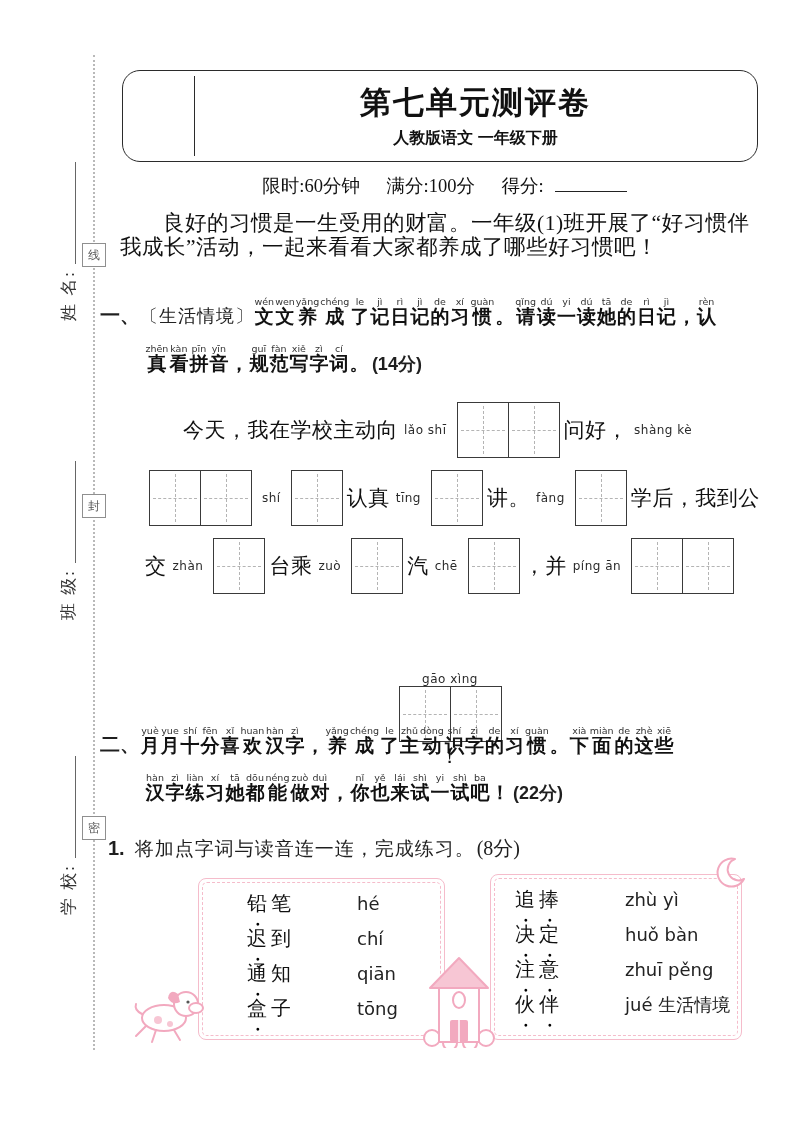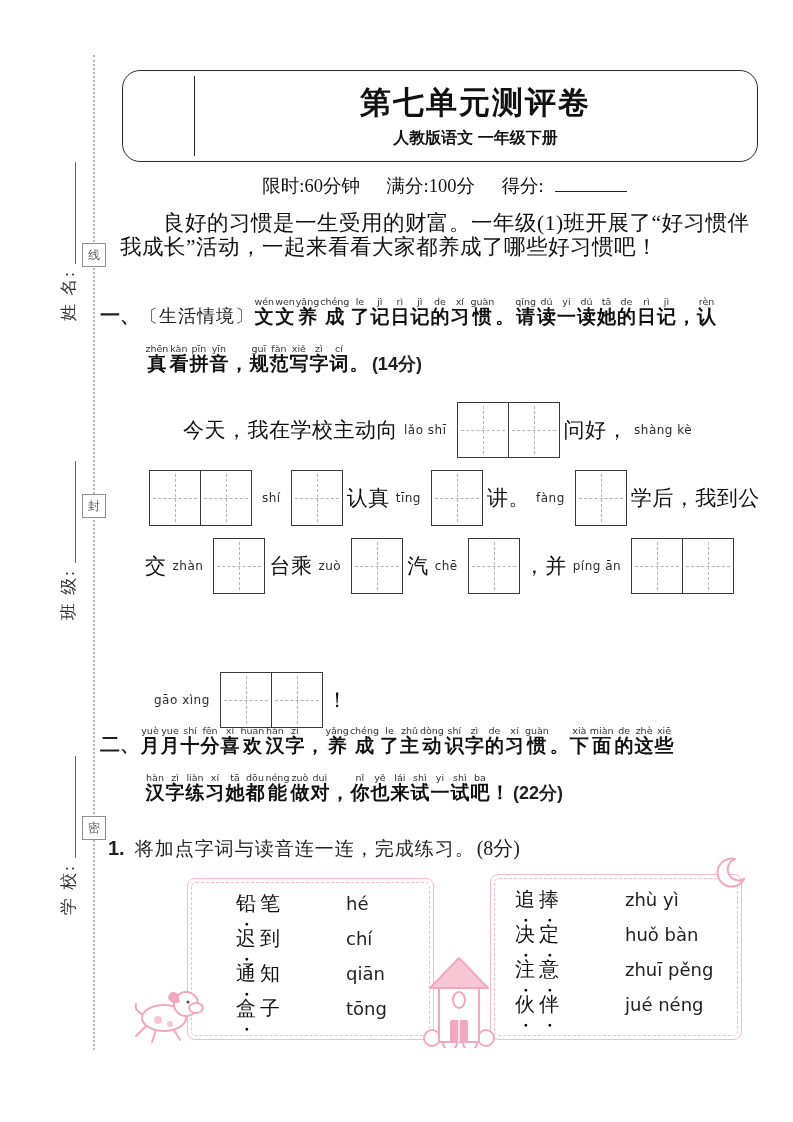--- a/index.html
+++ b/index.html
@@ -66,40 +66,40 @@
   .tcell{position:relative;width:50px;height:54px;background:#fff;}
   .tcell + .tcell{border-left:1.4px solid #3a3a3a;}
   .tcell::before{content:"";position:absolute;left:50%;top:3px;bottom:3px;
        border-left:1px dashed #b4b4b4;}
   .tcell::after{content:"";position:absolute;top:50%;left:3px;right:3px;
        border-top:1px dashed #b4b4b4;}
   #diary-r1{top:402px;}
   #diary-r2{top:470px;}
   #diary-r3{top:538px;}
   #diary-r4{top:608px;}
-  #diary-r5{top:672px;}
+  #diary-r5{top:644px;flex-direction:column;}
   #diary-r1 .lead{width:63px;flex:0 0 63px;}
   #diary-r2 .lead{width:25px;flex:0 0 25px;}
   #diary-r3 .lead{width:25px;flex:0 0 25px;}
   #diary-r4 .lead{width:23px;flex:0 0 23px;}
   #diary-r5 .lead{width:28px;flex:0 0 28px;}
 
   
   .subq{position:absolute;left:108px;top:835px;display:flex;align-items:baseline;}
   .subq .n{font-family:"Liberation Sans","DejaVu Sans",sans-serif;font-weight:700;
            font-size:20px;margin-right:10px;}
   .subq .t{font-size:19px;letter-spacing:1px;}
   .subq .s{font-size:20px;margin-left:2px;}
 
   
   .match{position:absolute;left:120px;top:862px;width:660px;height:210px;}
   .pbox{position:absolute;border:1.5px solid #f5bccb;border-radius:8px;background:#fff;}
   .pbox::before{content:"";position:absolute;inset:3px;border:1.5px dashed #f5bccb;
                 border-radius:5px;pointer-events:none;}
-  #pbox-left{left:67px;top:16px;width:245px;height:160px;}
+  #pbox-left{left:78px;top:16px;width:245px;height:160px;}
   #pbox-right{left:370px;top:12px;width:250px;height:164px;}
   .pbox-rows{position:relative;padding-top:11px;}
   #pbox-left .pbox-rows{padding-left:48px;}
   #pbox-right .pbox-rows{padding-left:24px;}
   .mrow{display:flex;align-items:baseline;height:35px;}
   .mword{width:68px;font-size:20px;letter-spacing:4px;color:#101010;}
   .mpy{margin-left:42px;font-family:"DejaVu Sans",sans-serif;font-size:18px;color:#222;}
   .mchar{position:relative;display:inline-block;}
   .mchar.d::after{content:"●";position:absolute;left:38%;bottom:-10px;font-size:6.5px;
                   color:#000;letter-spacing:0;}
@@ -275,21 +275,21 @@
           <div class="mrow">
             <span class="mword"><span class="mchar d">决</span><span class="mchar d">定</span></span>
             <span class="mpy">huǒ bàn</span>
           </div>
           <div class="mrow">
             <span class="mword"><span class="mchar d">注</span><span class="mchar d">意</span></span>
             <span class="mpy">zhuī pěng</span>
           </div>
           <div class="mrow">
             <span class="mword"><span class="mchar d">伙</span><span class="mchar d">伴</span></span>
-            <span class="mpy">jué néng</span>
+            <span class="mpy">jué 生活情境</span>
           </div>
         </div>
     </div>
 
     <div class="deco" id="deco-dog">
       <svg width="82" height="78" viewBox="0 0 82 78" fill="none">
         <ellipse cx="36" cy="48" rx="22" ry="13" fill="#fff" stroke="#f2a9bf" stroke-width="2"></ellipse>
         <circle cx="30" cy="50" r="4" fill="#f7c6d4"></circle>
         <circle cx="42" cy="54" r="3" fill="#f7c6d4"></circle>
         <circle cx="58" cy="34" r="12" fill="#fff" stroke="#f2a9bf" stroke-width="2"></circle>

